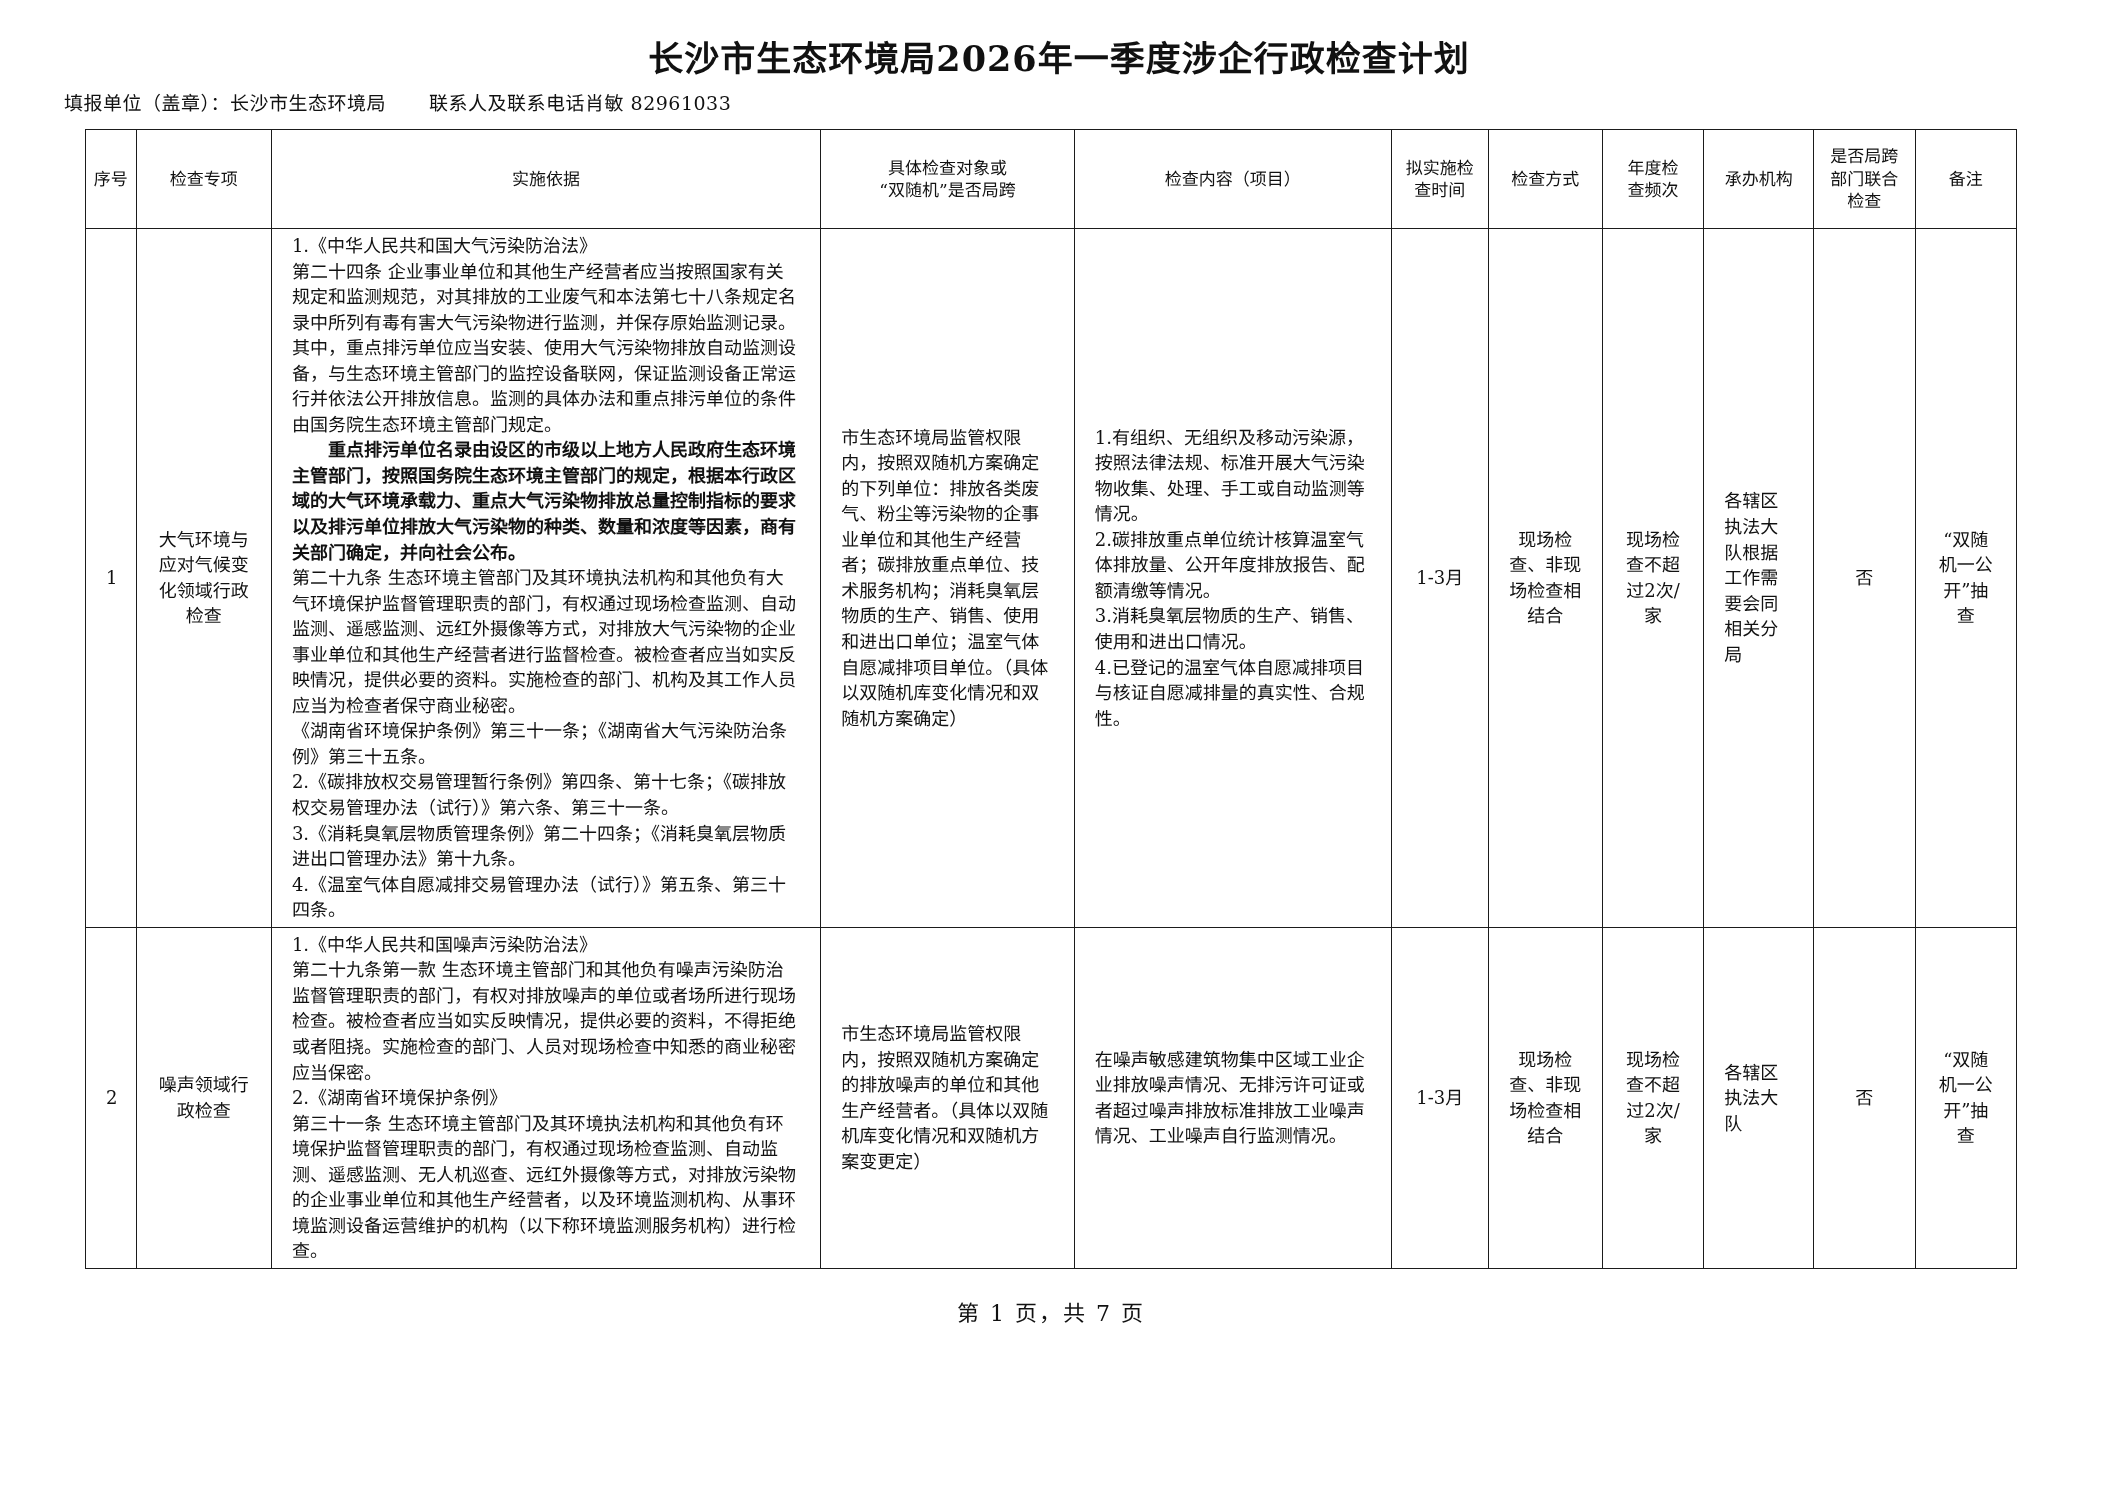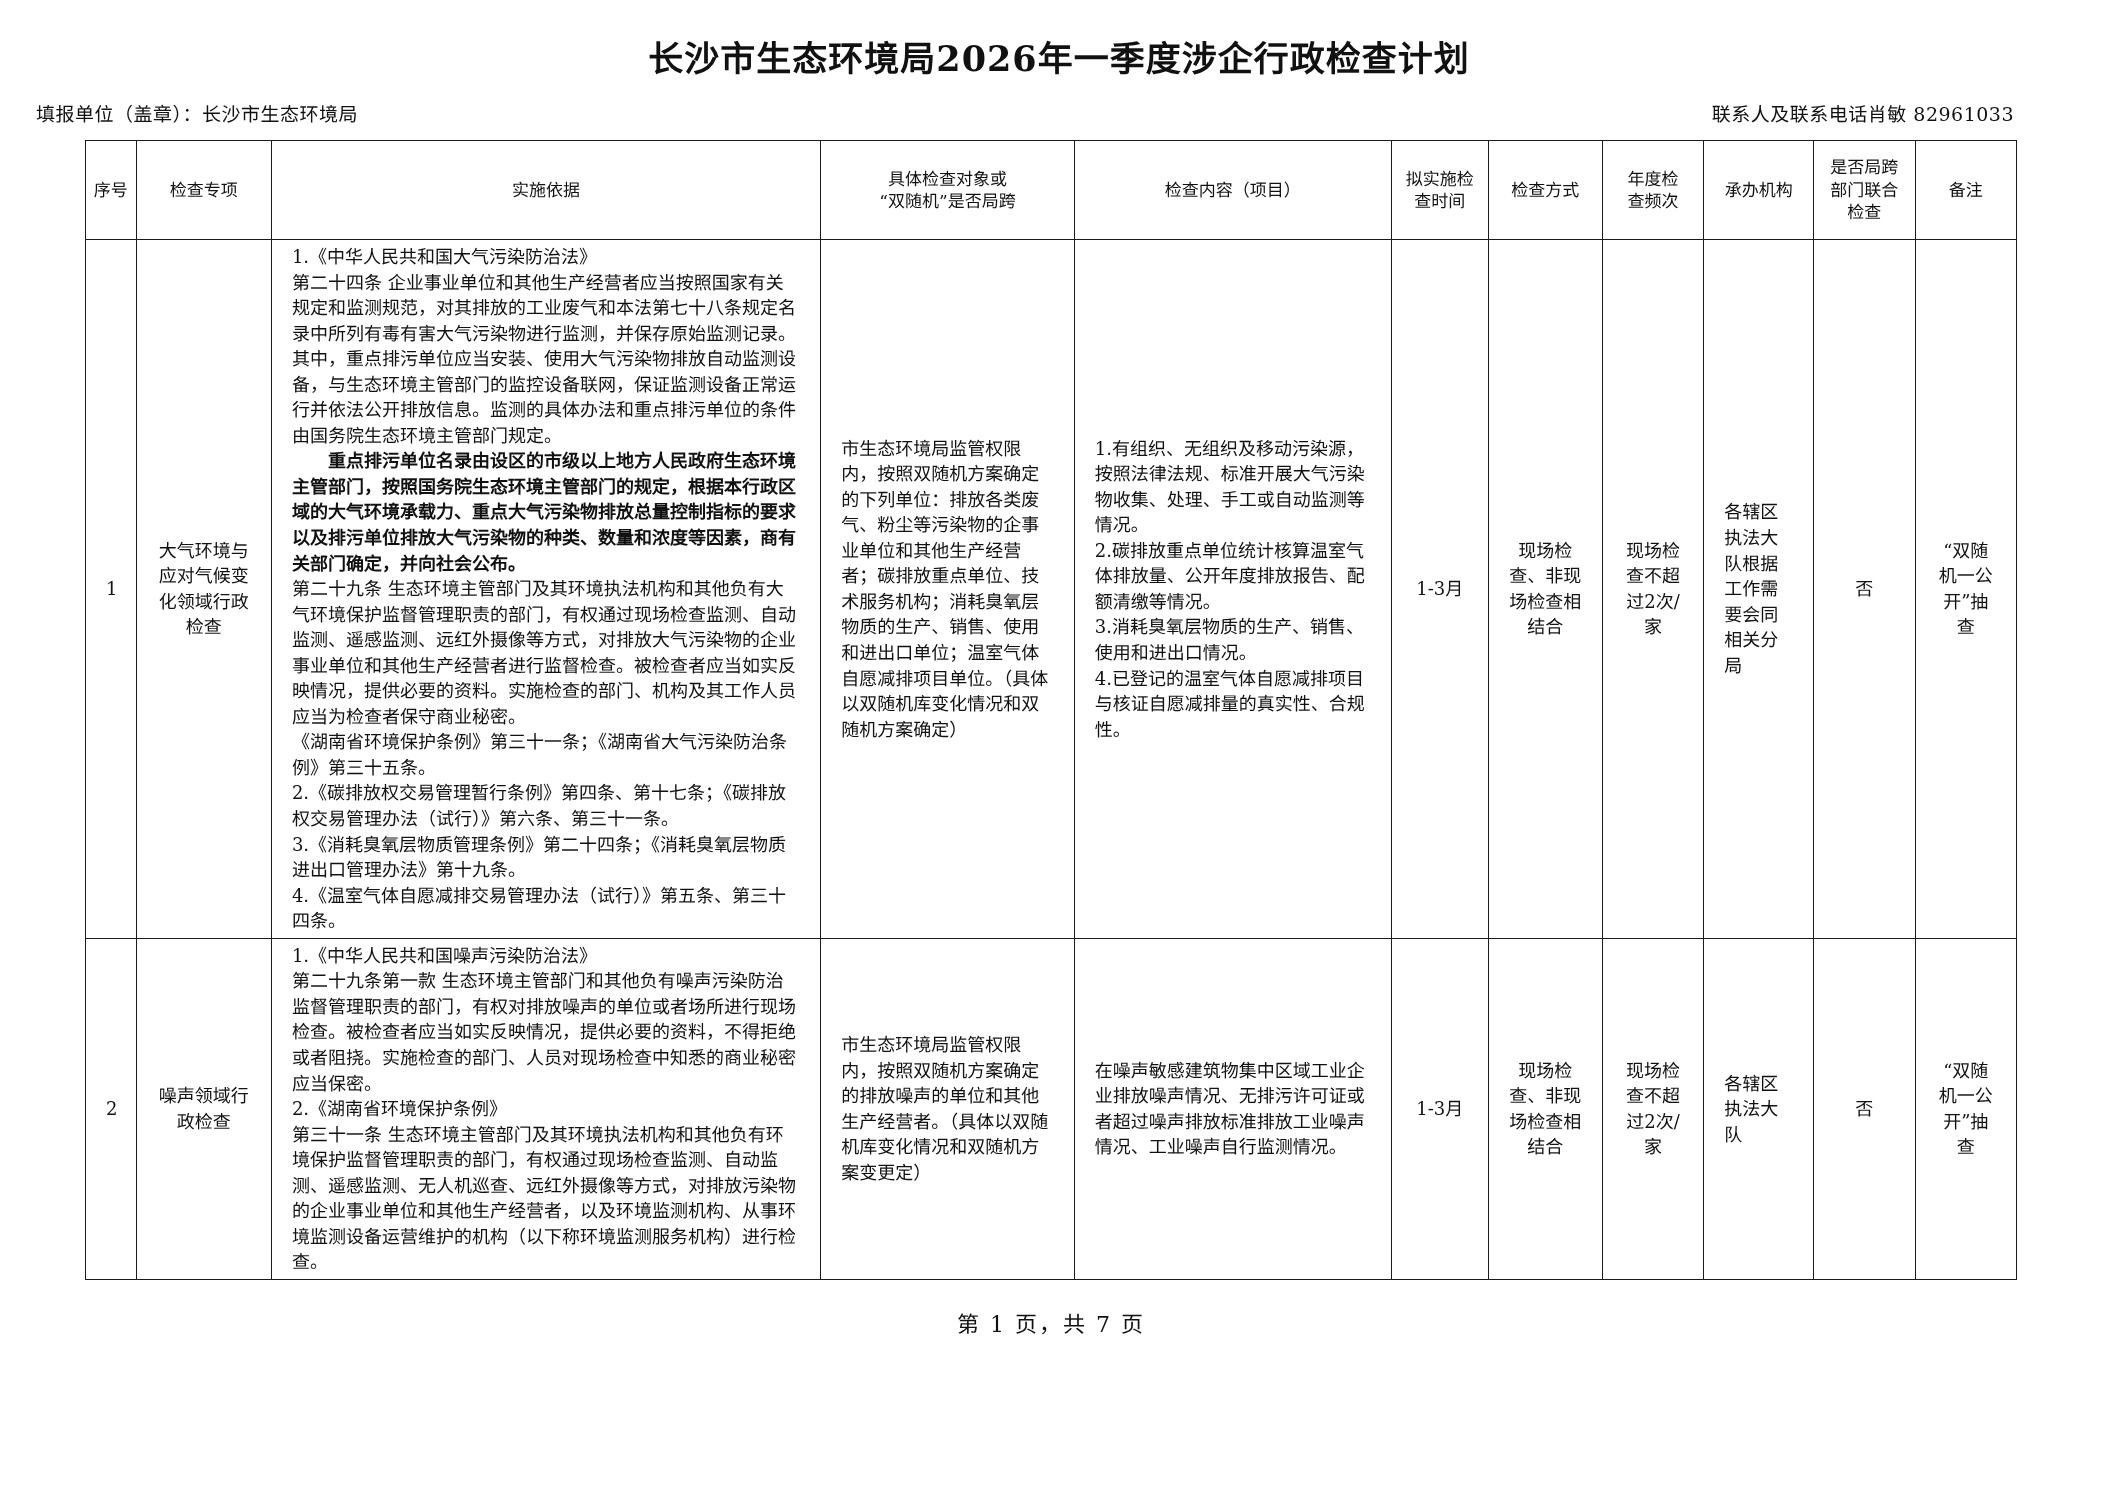--- a/index.html
+++ b/index.html
@@ -21,32 +21,33 @@
     height: 1487px;
     padding: 0;
     box-sizing: border-box;
   }
   .doc-title {
     text-align: center;
     font-size: 35px;
     font-weight: bold;
     letter-spacing: 1px;
     margin-top: 30px;
-    margin-bottom: 18px;
+    margin-bottom: 7px;
     font-family: "DejaVu Serif", "Liberation Serif", serif;
     padding-left: 16px;
   }
   .meta-row {
     display: flex;
-    justify-content: space-between;
+    justify-content: flex-start;
     align-items: flex-end;
-    padding: 0 88px 0 36px;
+    padding: 0 88px 0 64px;
     font-size: 19px;
     margin-bottom: 14px;
     letter-spacing: 0.5px;
+    gap: 43px;
   }
   .meta-left, .meta-right {
     white-space: nowrap;
   }
   table.plan {
     border-collapse: collapse;
     width: 1932px;
     margin: 0 auto;
     table-layout: fixed;
   }

